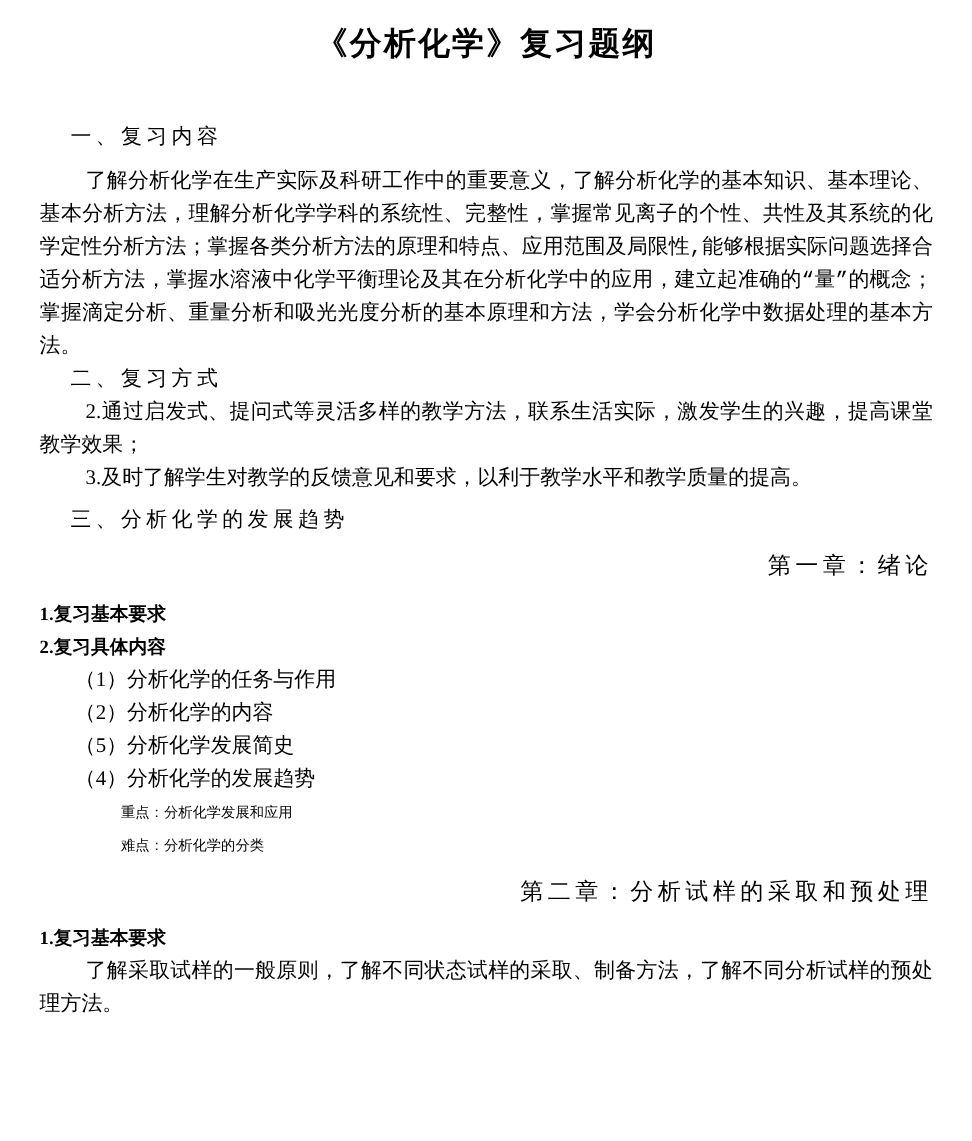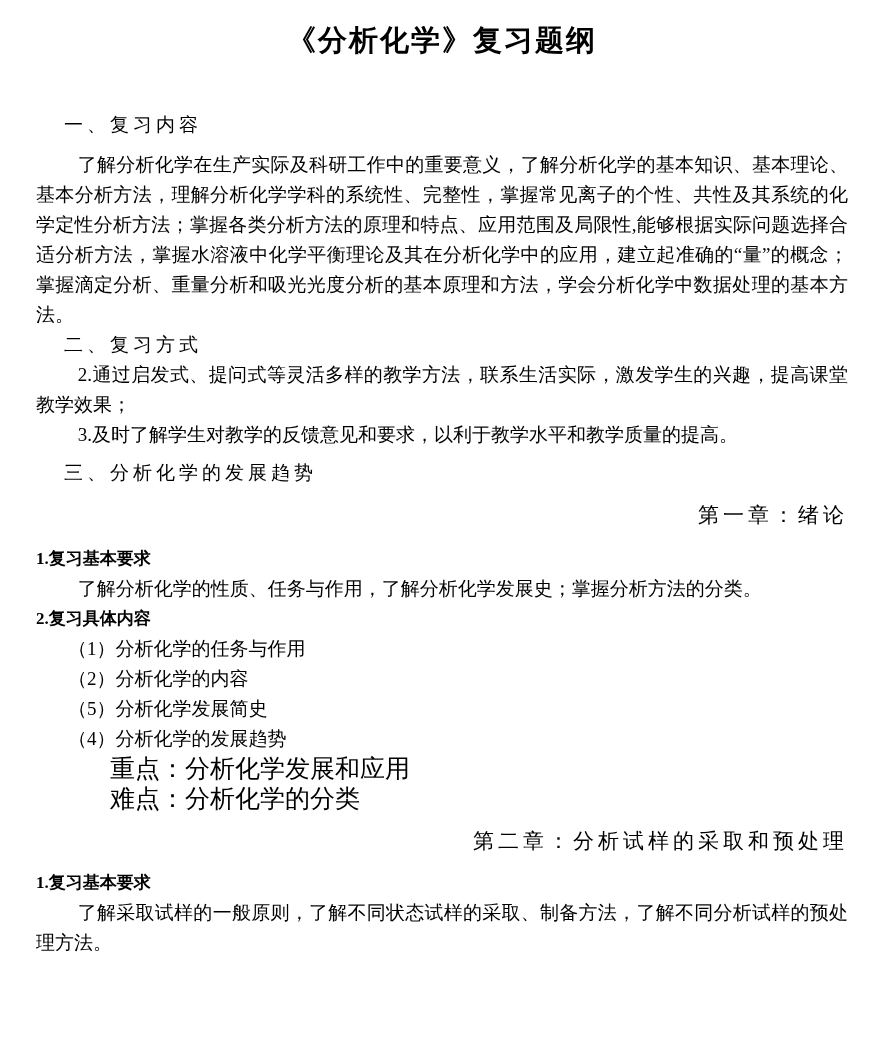--- a/index.html
+++ b/index.html
@@ -40,21 +40,21 @@
   .sh-1 { margin-top: 50px; }
   .sh-2 { }
   .sh-3 { margin-top: 8px; }
   .body-para {
     margin: 0;
     font-size: 19px;
     line-height: 30px;
     text-align: justify;
     text-indent: 2.2em;
   }
-  .para-first { margin-top: 10px; }
+  .para-first { margin-top: 10px; font-family: Liberation Mono, monospace; }
   .chapter-title {
     margin: 12px 0 0 0;
     text-align: right;
     font-size: 21px;
     font-weight: 500;
     line-height: 30px;
     letter-spacing: 4px;
     font-family: "Liberation Sans", "DejaVu Sans", sans-serif;
   }
   .bold-label {
@@ -65,21 +65,21 @@
   }
   .label-gap { margin-top: 14px; }
   .label-gap-sm { margin-top: 12px; }
   .list-item {
     margin: 0 0 0 32px;
     font-size: 19px;
     line-height: 30px;
   }
   .point-item {
     margin: 0 0 0 74px;
-    font-size: 25px;
+    font-size: 13px;
     line-height: 30px;
   }
 </style>
 </head>
 <body>
 
 <div class="page">
 
   <h1 class="doc-title">《分析化学》复习题纲</h1>
 
@@ -93,21 +93,20 @@
     <p class="body-para">2.通过启发式、提问式等灵活多样的教学方法，联系生活实际，激发学生的兴趣，提高课堂教学效果；</p>
     <p class="body-para">3.及时了解学生对教学的反馈意见和要求，以利于教学水平和教学质量的提高。</p>
   </section>
 
   <section>
     <h2 class="section-heading sh-3">三、分析化学的发展趋势</h2>
 
     <div class="chapter">
       <h3 class="chapter-title">第一章：绪论</h3>
       <p class="bold-label label-gap">1.复习基本要求</p>
-      <p class="body-para">了解分析化学的性质、任务与作用，了解分析化学发展史；掌握分析方法的分类。</p>
       <p class="bold-label">2.复习具体内容</p>
       <p class="list-item">（1）分析化学的任务与作用</p>
       <p class="list-item">（2）分析化学的内容</p>
       <p class="list-item">（5）分析化学发展简史</p>
       <p class="list-item">（4）分析化学的发展趋势</p>
       <p class="point-item">重点：分析化学发展和应用</p>
       <p class="point-item">难点：分析化学的分类</p>
     </div>
 
     <div class="chapter">

